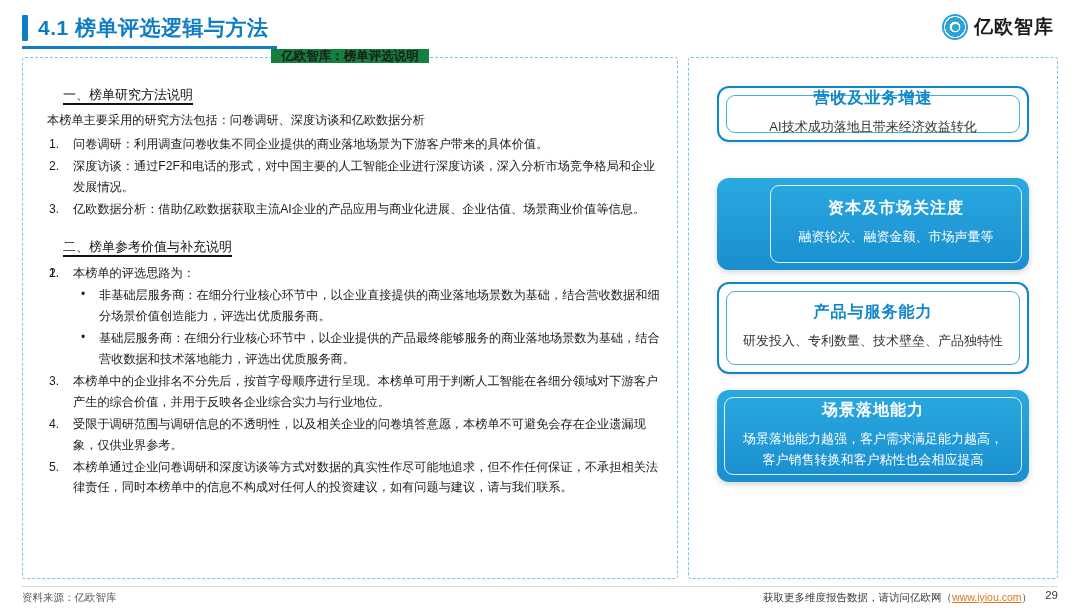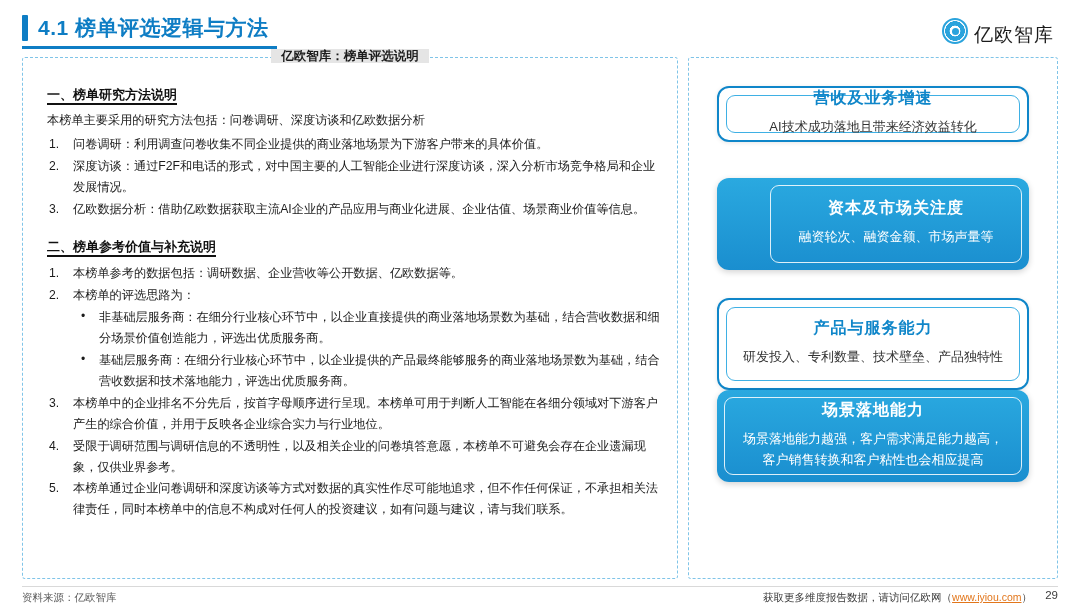--- a/index.html
+++ b/index.html
@@ -76,24 +76,23 @@
     left: 50%;
     top: 50%;
     width: 7px;
     height: 7px;
     margin: -3.5px 0 0 -3.5px;
     border-radius: 50%;
     background: #2aa3dc;
   }
   .logo-text {
     font-size: 19px;
-    font-weight: normal;
+    font-weight: bold;
     color: #1b1b1b;
     letter-spacing: 1px;
-    margin-top: 8px;
   }
 
   
   .panel {
     position: absolute;
     border: 1px dashed #7fc4e8;
     border-radius: 3px;
     box-sizing: border-box;
   }
   .panel-left {
@@ -112,40 +111,40 @@
     position: absolute;
     top: -10px;
     left: 0;
     right: 0;
     text-align: center;
     font-size: 12.5px;
     font-weight: bold;
     color: #1b1b1b;
   }
   .panel-title span {
-    background: #e5e5e5;
+    background: #15803d;
     padding: 0 10px;
     text-align: center;
   }
 
   
   .lcontent {
     position: absolute;
     left: 24px;
     top: 26px;
     right: 16px;
     font-size: 12.2px;
     line-height: 1.72;
     color: #1b1b1b;
   }
   .sec-title {
-    font-weight: bold;
+    font-weight: normal;
     font-size: 13px;
     color: #111;
-    margin: 0 0 4px 0;
+    margin: 0 0 4px 16px;
   }
   .sec-title .u {
     border-bottom: 2px solid #111;
     padding-bottom: 1px;
   }
   .lead {
     margin: 2px 0 3px 0;
   }
   ol.numlist {
     list-style: none;
@@ -236,21 +235,21 @@
   .card-filled .card-title { color: #ffffff; }
   .card-desc {
     font-size: 13px;
     line-height: 1.55;
   }
   .card-outline .card-desc { color: #333333; }
   .card-filled .card-desc { color: #ffffff; }
 
   #card-0 { top: 28px;  height: 56px; }
   #card-1 { top: 120px; height: 92px; padding-left: 46px; }
-  #card-2 { top: 224px; height: 92px; margin-top: 16px; }
+  #card-2 { top: 224px; height: 92px; }
   #card-3 { top: 332px; height: 92px; }
 
   
   .footer-rule {
     position: absolute;
     left: 22px;
     right: 22px;
     top: 586px;
     height: 1px;
     background: #d9d9d9;
@@ -323,21 +322,20 @@
         </li>
       </ol>
 
       <div class="block2">
         <div class="sec-title">
           <span class="u">二、榜单参考价值与补充说明</span>
         </div>
         <ol class="numlist">
           <li>
             <span class="num">1.</span>
-            <span>本榜单参考的数据包括：调研数据、企业营收等公开数据、亿欧数据等。</span>
           </li>
           <li>
             <span class="num">2.</span>
             <span>本榜单的评选思路为：</span>
             <div class="sub-wrap">
               <ul class="dotlist">
                 <li>
                   <span class="dot">•</span>
                   <span>非基础层服务商：在细分行业核心环节中，以企业直接提供的商业落地场景数为基础，结合营收数据和细分场景价值创造能力，评选出优质服务商。</span>
                 </li>

